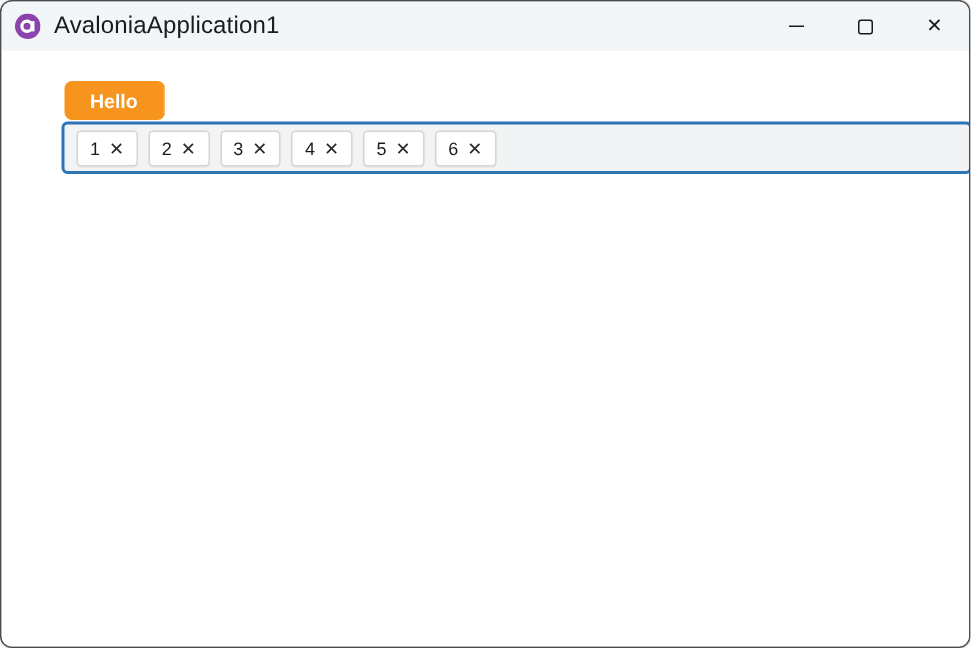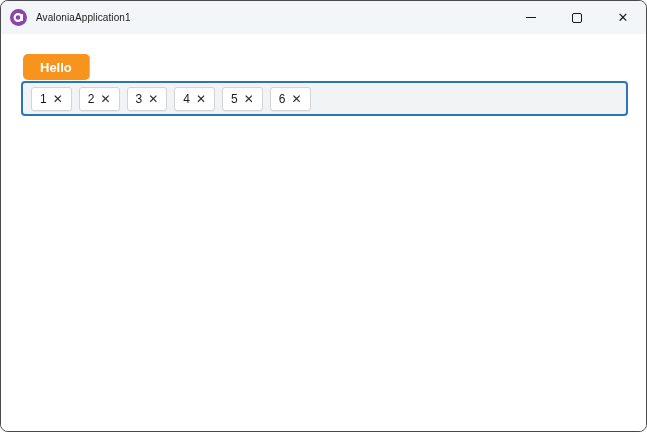--- a/index.html
+++ b/index.html
@@ -25,36 +25,36 @@
     display: flex;
     align-items: center;
     padding-left: 9px;
     user-select: none;
   }
   .app-icon { width: 17px; height: 17px; display: block; margin-right: 9px; flex: 0 0 auto; }
   .app-icon .logo-bg { fill: var(--logo, #8B44AC); }
   .app-icon .logo-fg { stroke: #ffffff; fill: none; stroke-width: 2.1; }
   .app-icon .logo-bar { fill: #ffffff; }
   .window-title {
-    font-size: 10px;
+    font-size: 16px;
     color: #1b1b1b;
     letter-spacing: 0.1px;
   }
   .caption-buttons { margin-left: auto; display: flex; height: 100%; }
   .caption-btn {
     width: 46px; height: 100%;
     display: flex; align-items: center; justify-content: center;
     background: transparent; border: none; cursor: default;
     color: #1a1a1a;
   }
   .min-glyph { width: 10px; height: 1px; background: #1a1a1a; display: block; }
   .max-glyph { width: 10px; height: 10px; border: 1px solid #1a1a1a; border-radius: 2px; display: block; background: transparent; }
   .close-glyph { font-size: 13px; line-height: 1; color: #1a1a1a; font-family: "DejaVu Sans", sans-serif; }
   
-  .content { background: #ffffff; height: 397px; }
+  .content { background: #ffffff; height: 397px; padding-left: 20px; }
   
   .split-button {
     margin: 20px 0 0 22px;
     display: inline-flex;
     align-items: stretch;
     height: 26px;
     background: var(--accent, #F7941D);
     border-radius: 5px;
     overflow: hidden;
   }

